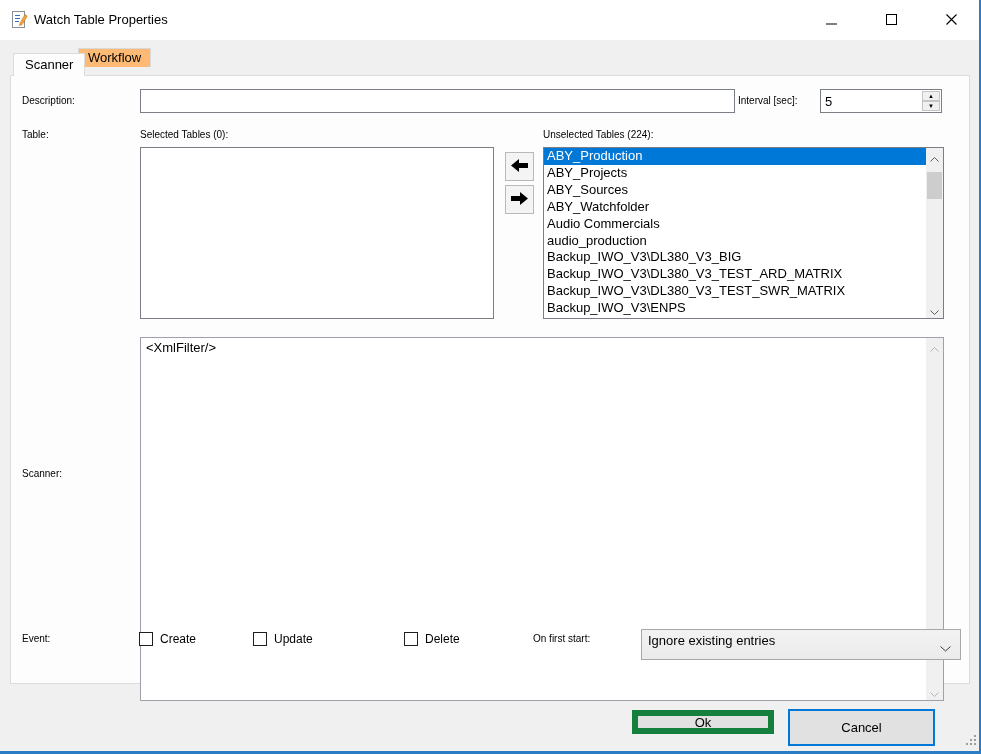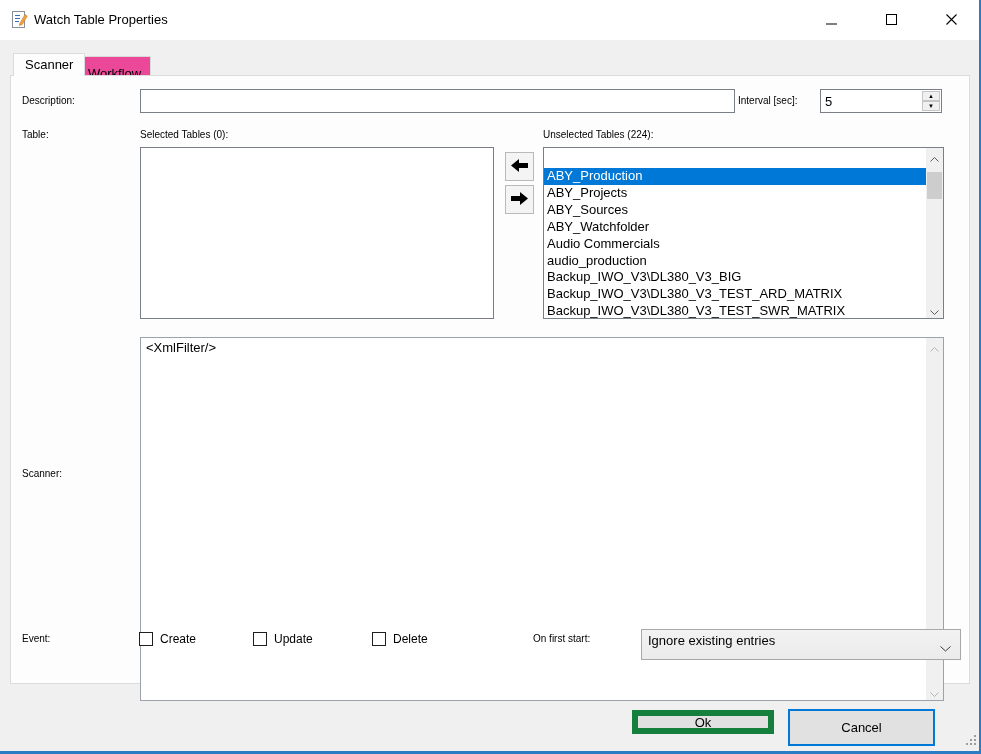--- a/index.html
+++ b/index.html
@@ -9,21 +9,21 @@
   
   .titlebar{position:absolute;left:0;top:0;width:100%;height:40px;background:#fff;}
   .title-icon{position:absolute;left:9px;top:10px;}
   .title-text{position:absolute;left:34px;top:12px;font-size:13px;color:#000;white-space:nowrap;}
   .win-btn{position:absolute;top:0;width:46px;height:40px;display:flex;align-items:center;justify-content:center;background:#fff;}
   .btn-min{left:808px;} .btn-max{left:868px;} .btn-close{left:928px;}
   
   .tab{position:absolute;font-size:13px;color:#000;text-align:center;}
   .tab-active{left:13px;top:53px;height:23px;line-height:22px;padding:0 11px;background:#fdfdfd;
               border:1px solid #dcdcdc;border-bottom:none;z-index:3;}
-  .tab-inactive{left:78px;top:56px;height:19px;line-height:18px;padding:8px 9px;background:#ec4899;
+  .tab-inactive{left:78px;top:48px;height:19px;line-height:18px;padding:0 9px;background:#fdba74;
                 border:1px solid #d9d9d9;border-bottom:none;z-index:1;}
   .tabpage{position:absolute;left:10px;top:75px;width:960px;height:609px;background:#fdfdfd;
            border:1px solid #dcdcdc;z-index:2;}
   
   .lbl{position:absolute;font-size:10px;color:#000;white-space:nowrap;z-index:4;}
   .lbl-description{left:22px;top:95px;} .lbl-interval{left:738px;top:95px;}
   .lbl-table{left:22px;top:129px;} .lbl-selected{left:140px;top:129px;}
   .lbl-unselected{left:543px;top:129px;} .lbl-filter{left:22px;top:468px;}
   .lbl-event{left:22px;top:633px;} .lbl-onfirst{left:533px;top:633px;}
   
@@ -35,40 +35,40 @@
   .spinner input{position:absolute;left:0;top:0;width:98px;height:22px;border:none;outline:none;
                  font-size:13px;padding:2px 4px;font-family:"Liberation Sans",sans-serif;}
   .spin-btns{position:absolute;right:1px;top:1px;bottom:1px;width:18px;}
   .spin-btn{position:absolute;right:0;width:18px;height:10px;background:#f0f0f0;border:1px solid #c5c5c5;
             font-size:6px;line-height:8px;text-align:center;color:#000;}
   .spin-up{top:0;} .spin-down{bottom:0;}
   
   .listbox{position:absolute;background:#fff;border:1px solid #7a7f85;overflow:hidden;z-index:4;}
   .list-selected{left:140px;top:147px;width:354px;height:172px;}
   .list-unselected{left:543px;top:147px;width:401px;height:172px;}
-  .list-items{position:absolute;left:0;top:0;right:17px;bottom:0;overflow:hidden;margin-top:20px;}
+  .list-items{position:absolute;left:0;top:0;right:17px;bottom:0;overflow:hidden;}
   .list-item{font-size:13px;line-height:16.9px;padding-left:3px;white-space:nowrap;color:#000;}
   .list-item.selected{background:#0078d7;color:#fff;}
   
   .vscroll{position:absolute;top:0;right:0;bottom:0;width:17px;background:#f0f0f0;}
   .scroll-btn{position:absolute;left:0;width:17px;height:17px;display:flex;align-items:center;justify-content:center;}
   .scroll-top{top:0;} .scroll-bottom{bottom:0;}
   .scroll-thumb{position:absolute;left:1px;width:15px;background:#cdcdcd;}
   
   .move-btn{position:absolute;left:505px;width:29px;height:29px;background:#f4f4f4;
             border:1px solid #b9b9b9;display:flex;align-items:center;justify-content:center;z-index:4;}
   .move-left{top:152px;} .move-right{top:185px;}
   
   .filterbox{position:absolute;left:140px;top:337px;width:804px;height:364px;background:#fff;
              border:1px solid #9da2a8;z-index:4;}
   .filter-text{position:absolute;left:0;top:0;right:18px;bottom:0;font-size:13px;padding:2px 5px;
                color:#000;white-space:pre-wrap;}
   
   .cb-group{position:absolute;top:632px;display:flex;align-items:center;z-index:4;}
-  .cb-create{left:139px;} .cb-update{left:253px;} .cb-delete{left:372px;}
+  .cb-create{left:139px;} .cb-update{left:253px;} .cb-delete{left:404px;}
   .cb-box{width:14px;height:14px;border:1px solid #1f1f1f;background:#fff;display:inline-block;}
   .cb-label{font-size:12px;margin-left:7px;color:#000;}
   .combo{position:absolute;left:641px;top:629px;width:320px;height:31px;
          background:linear-gradient(#f2f2f2,#ebebeb);border:1px solid #a8a8a8;z-index:4;}
   .combo-text{position:absolute;left:6px;top:3px;font-size:13px;color:#000;white-space:nowrap;}
   .combo-arrow{position:absolute;right:9px;top:8px;}
   
   .btn{position:absolute;height:24px;background:#e1e1e1;border:6px solid #15803d;font-size:13px;
        color:#000;display:flex;align-items:center;justify-content:center;z-index:4;
        font-family:"Liberation Sans",sans-serif;}
@@ -153,20 +153,21 @@
     <div class="list-items">
         <div class="list-item selected">ABY_Production</div>
         <div class="list-item">ABY_Projects</div>
         <div class="list-item">ABY_Sources</div>
         <div class="list-item">ABY_Watchfolder</div>
         <div class="list-item">Audio Commercials</div>
         <div class="list-item">audio_production</div>
         <div class="list-item">Backup_IWO_V3\DL380_V3_BIG</div>
         <div class="list-item">Backup_IWO_V3\DL380_V3_TEST_ARD_MATRIX</div>
         <div class="list-item">Backup_IWO_V3\DL380_V3_TEST_SWR_MATRIX</div>
+        <div class="list-item">Backup_IWO_V3\ENPS</div>
       </div>
     <div class="vscroll">
       <div class="scroll-btn scroll-top">
         <span><svg width="9" height="5">
               <polyline points="0.5,4.5 4.5,0.5 8.5,4.5" fill="none" stroke="#5b5b5b"></polyline>
             </svg></span>
       </div>
       <div class="scroll-thumb" style="top:24px;height:27px;"></div>
       <div class="scroll-btn scroll-bottom">
         <span><svg width="9" height="5">

